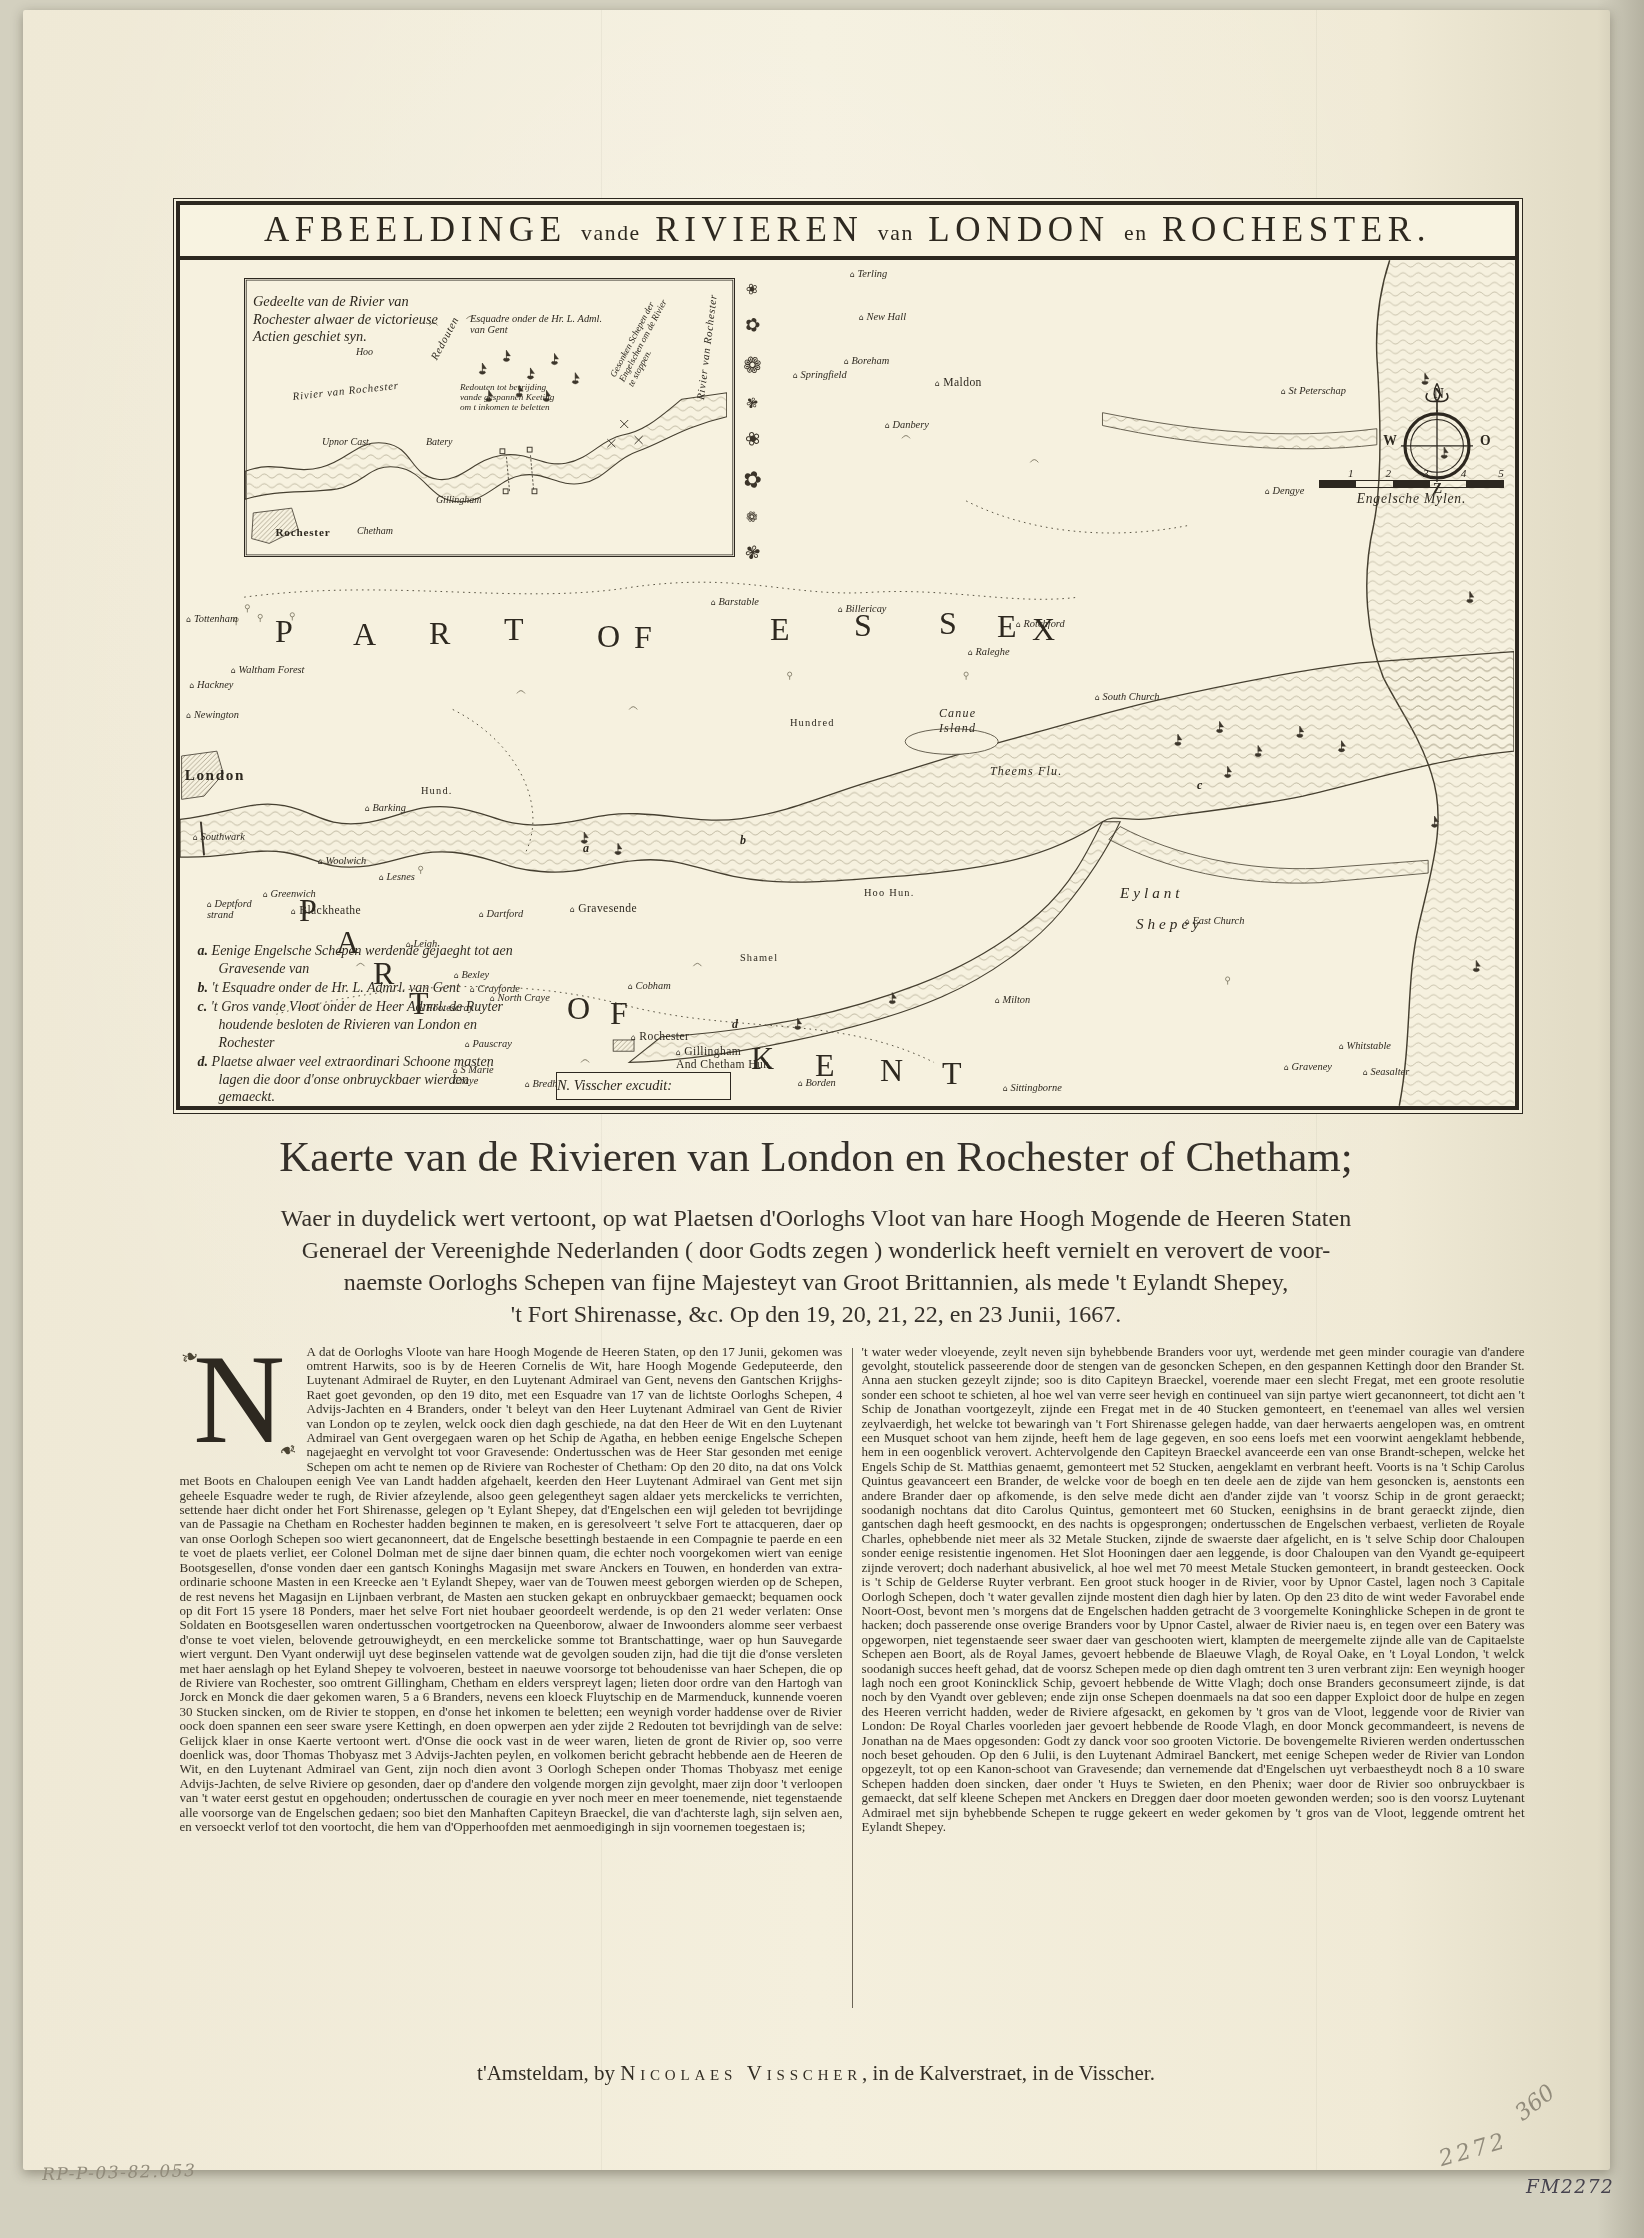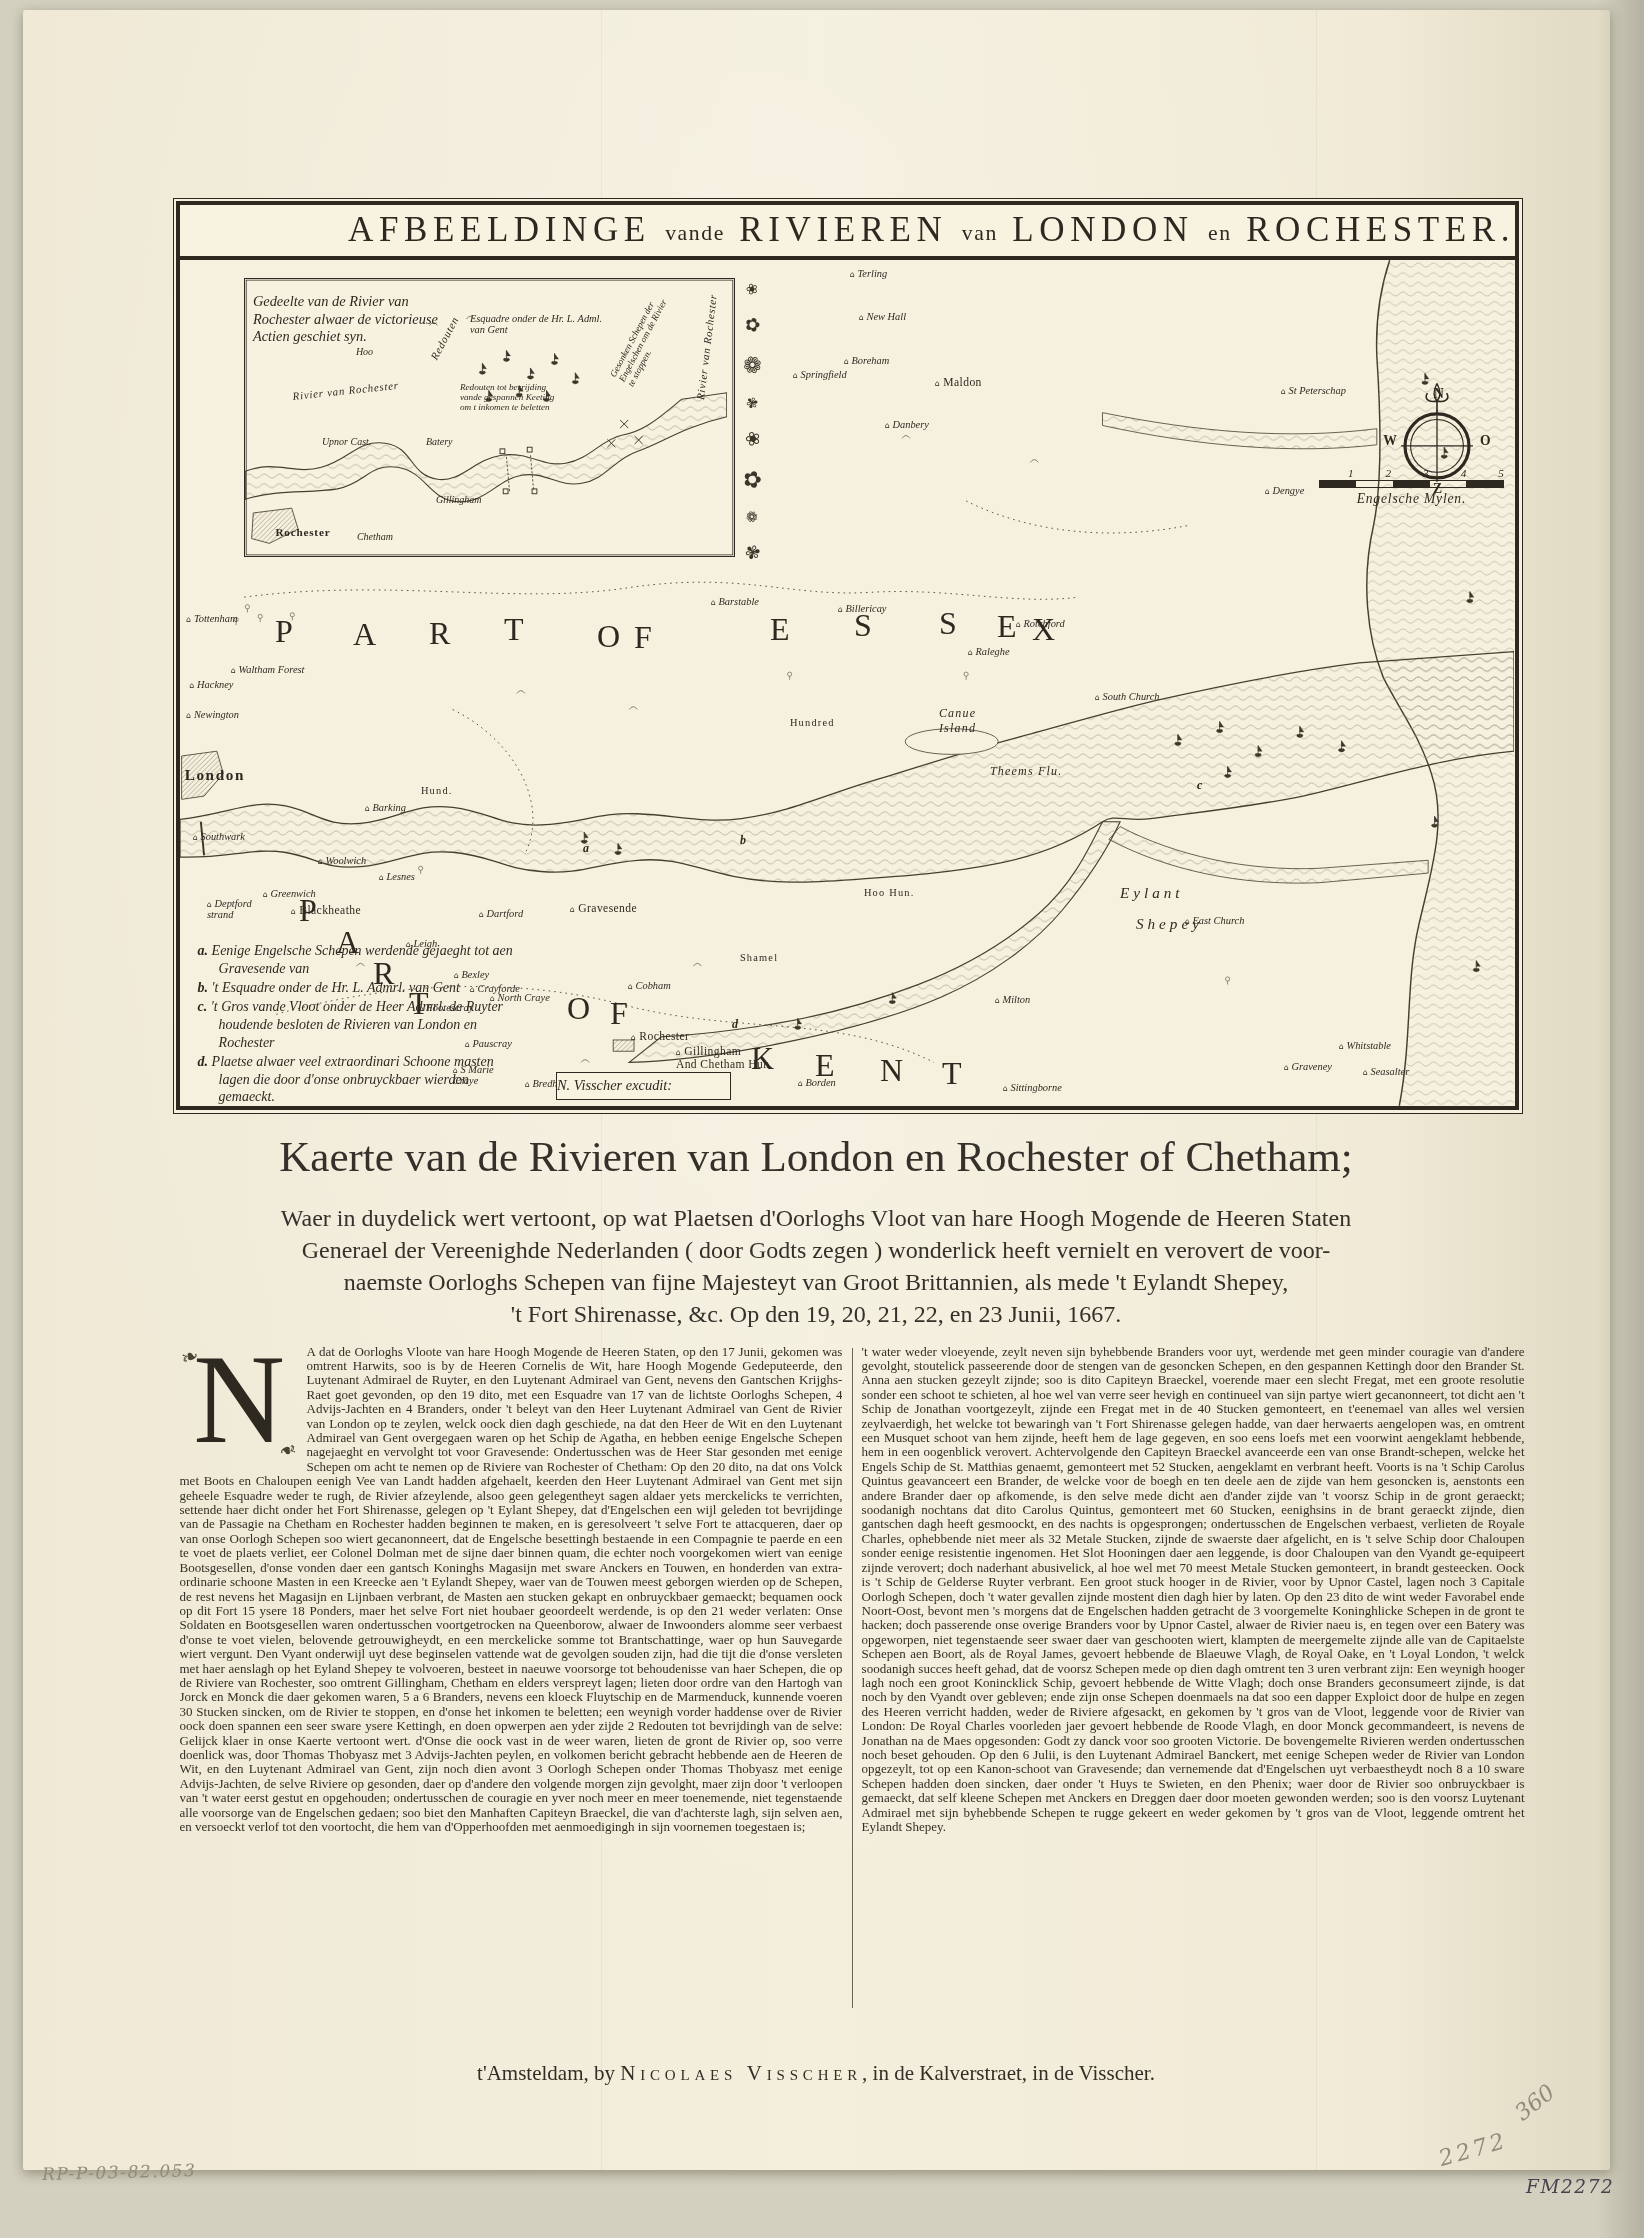--- a/index.html
+++ b/index.html
@@ -13,21 +13,21 @@
          radial-gradient(ellipse at 45% 30%, rgba(255,255,255,.25), rgba(0,0,0,0) 60%),
          linear-gradient(90deg,#efe9d6 0%,#f4efdd 50%,#f0ead6 86%,#e2dcc6 98%);
        box-shadow:0 3.2px 11.2px rgba(40,35,20,.35);border-radius:2.4px;}
   .crease{position:absolute;top:0;width:1.6px;height:100%;background:rgba(60,50,30,.05);}
   
   .plate{position:absolute;left:150px;top:188px;width:1350px;height:916px;
        border:1.6px solid #2d2820;padding:2.4px;box-sizing:border-box;background:#f6f1df;}
   .plate-inner{width:100%;height:100%;border:4px solid #2d2820;box-sizing:border-box;
        display:flex;flex-direction:column;}
   .plate-title{height:51px;border-bottom:4px solid #2d2820;display:flex;align-items:center;
-       justify-content:flex-end;gap:14.4px;background:#f8f3e1;}
+       justify-content:center;gap:14.4px;background:#f8f3e1;}
   .plate-title .big{font-size:35px;letter-spacing:5.6px;}
   .plate-title .small{font-size:21.7px;letter-spacing:1.6px;position:relative;top:3.2px;}
   .map-body{position:relative;flex:1;overflow:hidden;background:#f6f1df;}
   .map-body svg.base{position:absolute;left:0;top:0;}
   
   .ml{position:absolute;white-space:pre;color:#2e2920;transform-origin:left top;line-height:1.05;}
   .town{font:italic 10.4px "Liberation Serif",serif;}
   .town::before,.town-md::before{content:"⌂ ";font:8px "DejaVu Sans",sans-serif;font-style:normal;}
   .town-md{font:11.6px "Liberation Serif",serif;letter-spacing:0.4px;}
   .district{font:10.4px "Liberation Serif",serif;letter-spacing:1.2px;}
@@ -321,21 +321,21 @@
               <div class="il note-sm" style="white-space: pre; left: 215px; top: 103px;">Redouten tot berrijding
 vande gespannen Keeting
 om t inkomen te beletten</div>
               <div class="il note-sm" style="white-space: pre; left: 363px; top: 95px; transform: rotate(-62deg);">Gesonken Schepen der
 Engelschen om de Rivier
 te stoppen.</div>
               <div class="il riv" style="white-space: pre; left: 449px; top: 120px; transform: rotate(-83deg);">Rivier van Rochester</div>
               <div class="il twn" style="white-space: pre; left: 77px; top: 157px;">Upnor Cast.</div>
               <div class="il twn" style="white-space: pre; left: 181px; top: 157px;">Batery</div>
               <div class="il twn" style="white-space: pre; left: 191px; top: 215px;">Gillingham</div>
-              <div class="il twn" style="white-space: pre; left: 112px; top: 252px; text-align: center;">Chetham</div>
+              <div class="il twn" style="white-space: pre; left: 112px; top: 246px; text-align: center;">Chetham</div>
               <div class="il twn-lg" style="white-space: pre; left: 30.5px; top: 247px;">Rochester</div>
             </div>
         </div>
 
         <div class="garland" id="garland">
             <span style="font-size: 14.4px; transform: rotate(-18deg);">❀</span>
             <span style="font-size: 18.5px; transform: rotate(18deg);">✿</span>
             <span style="font-size: 22.5px; transform: rotate(-18deg);">❁</span>
             <span style="font-size: 14.4px; transform: rotate(18deg);">✾</span>
             <span style="font-size: 18.5px; transform: rotate(-18deg);">❀</span>

